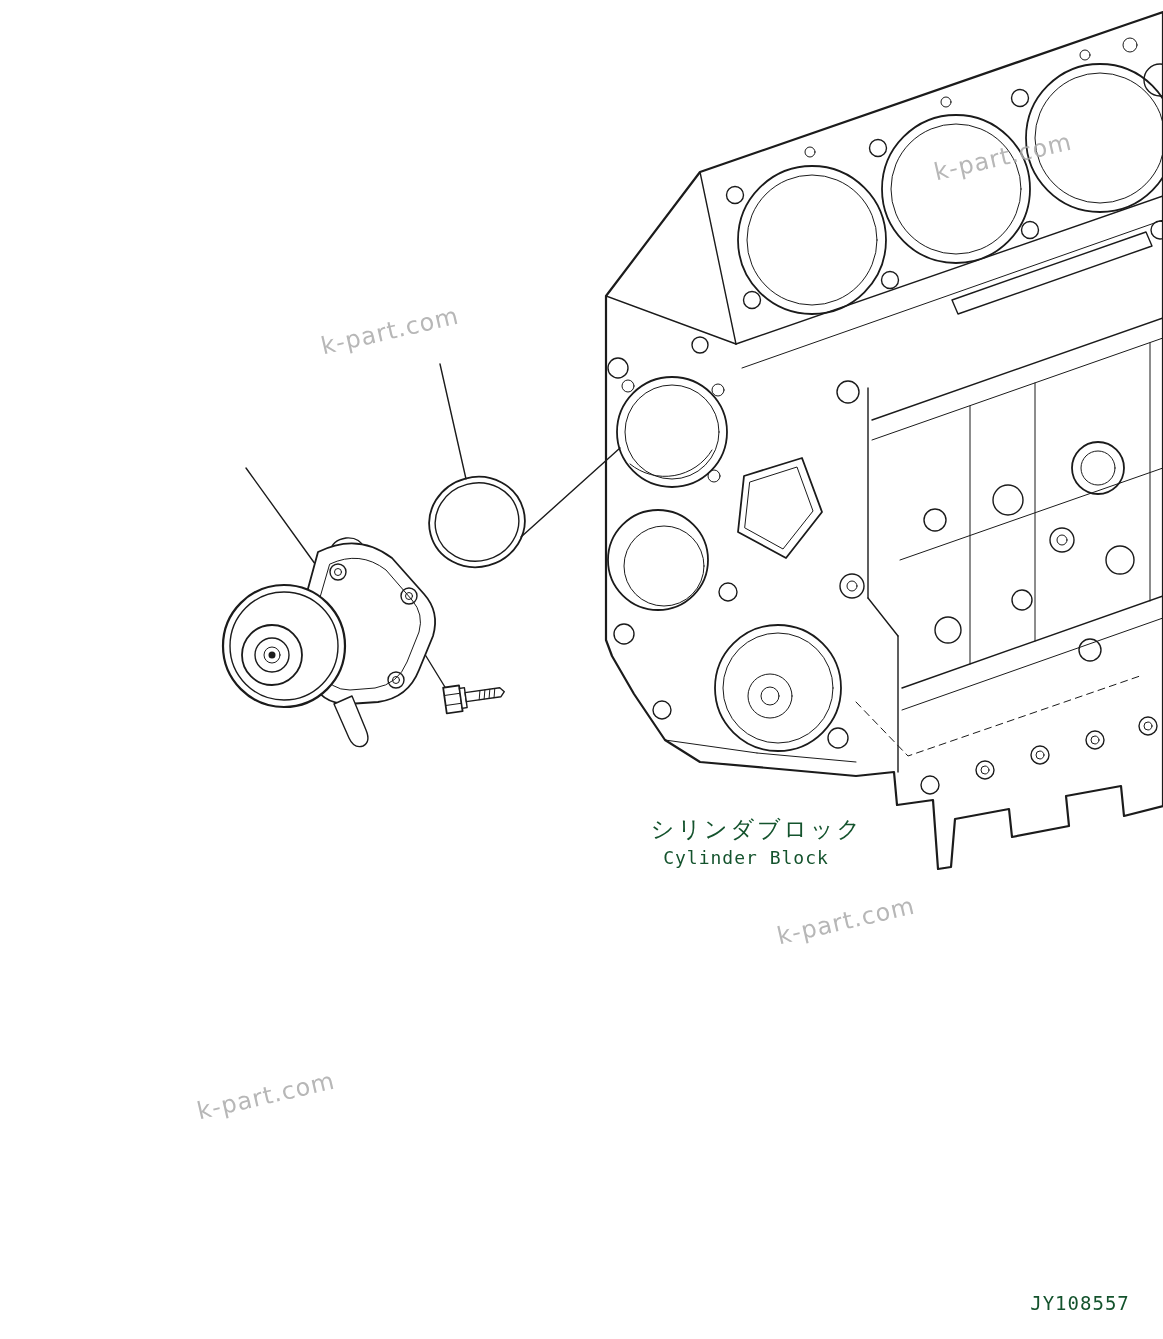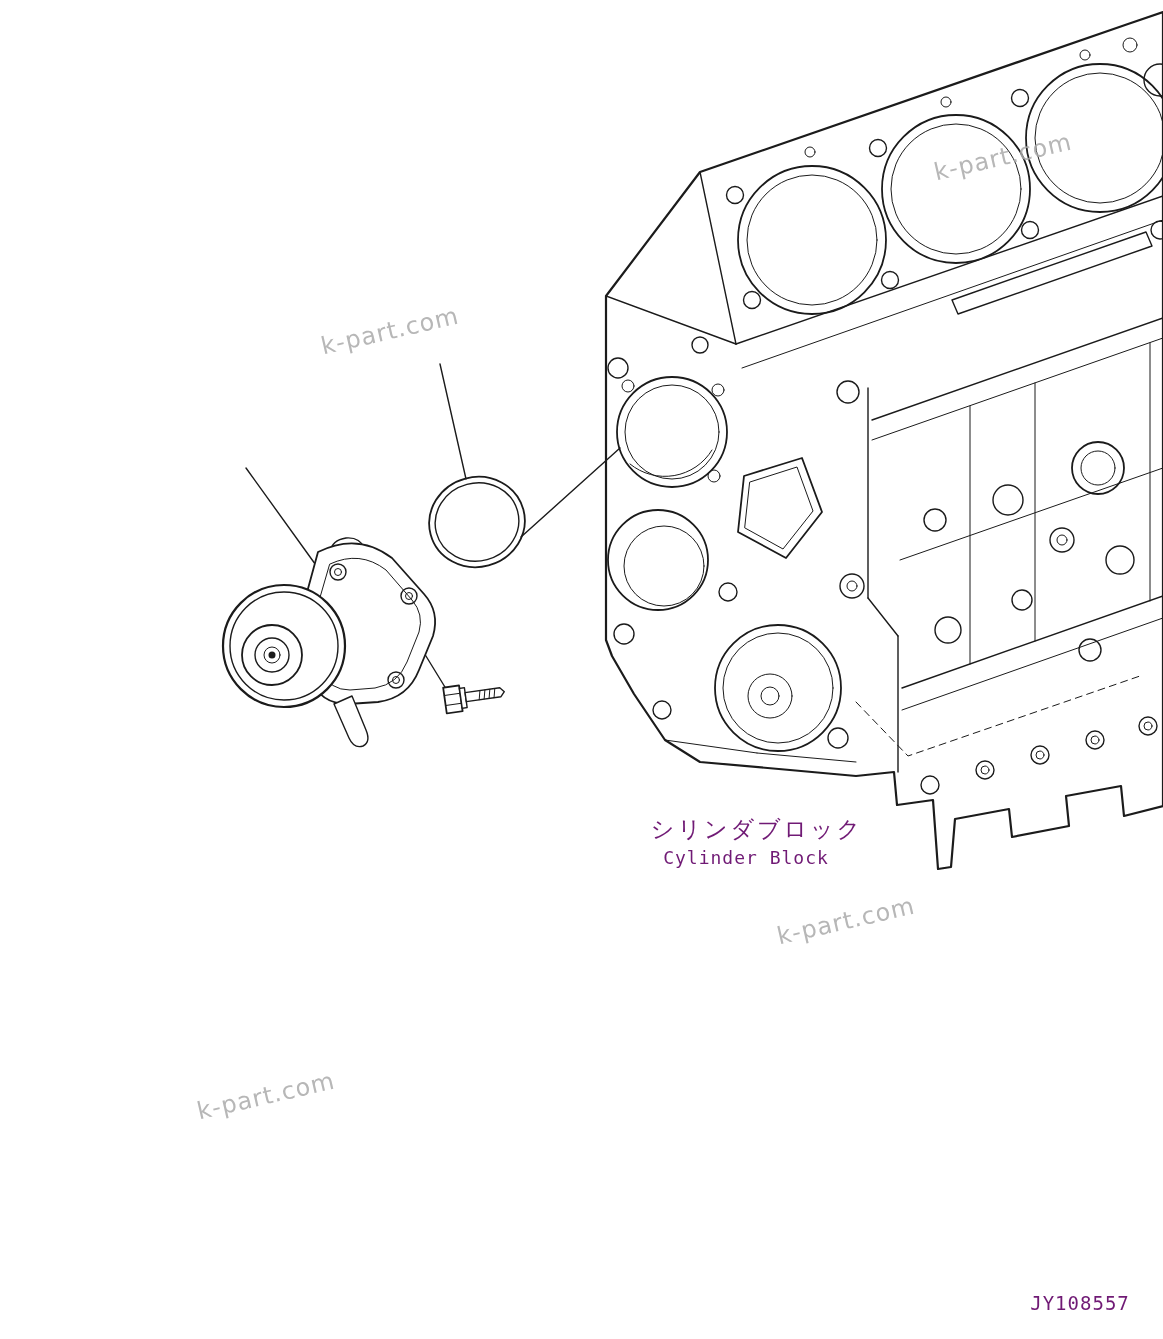--- a/index.html
+++ b/index.html
@@ -8,21 +8,21 @@
   .stage svg{position:absolute;left:0;top:0;width:1163px;height:1339px;}
   
   .ln{stroke:#1b1b1b;fill:none;stroke-width:1.4;stroke-linecap:round;stroke-linejoin:round;}
   .ln2{stroke-width:2.2;}
   .ln18{stroke-width:1.8;}
   .lnthin{stroke-width:1;}
   .white{fill:#ffffff;}
   .fillink{fill:#1b1b1b;stroke:none;}
   .dash{stroke-dasharray:7 5;}
   
-  .overlay{position:absolute;transform:translate(-50%,-50%);white-space:nowrap;color:#701a75;}
+  .overlay{position:absolute;transform:translate(-50%,-50%);white-space:nowrap;color:#14532d;}
   .label-ja{font-size:23px;letter-spacing:3px;font-family:"DejaVu Sans",sans-serif;}
   .label-en{font-size:18px;font-family:"DejaVu Sans Mono",monospace;letter-spacing:1px;}
   .drawing-number{font-size:19px;font-family:"DejaVu Sans Mono",monospace;letter-spacing:1px;}
   .watermark{font-size:24px;color:#ababab;opacity:.85;font-family:"DejaVu Sans",sans-serif;
              transform:translate(-50%,-50%) rotate(-13deg);letter-spacing:1px;}
 </style>
 </head>
 <body>
 
 <div class="stage">

